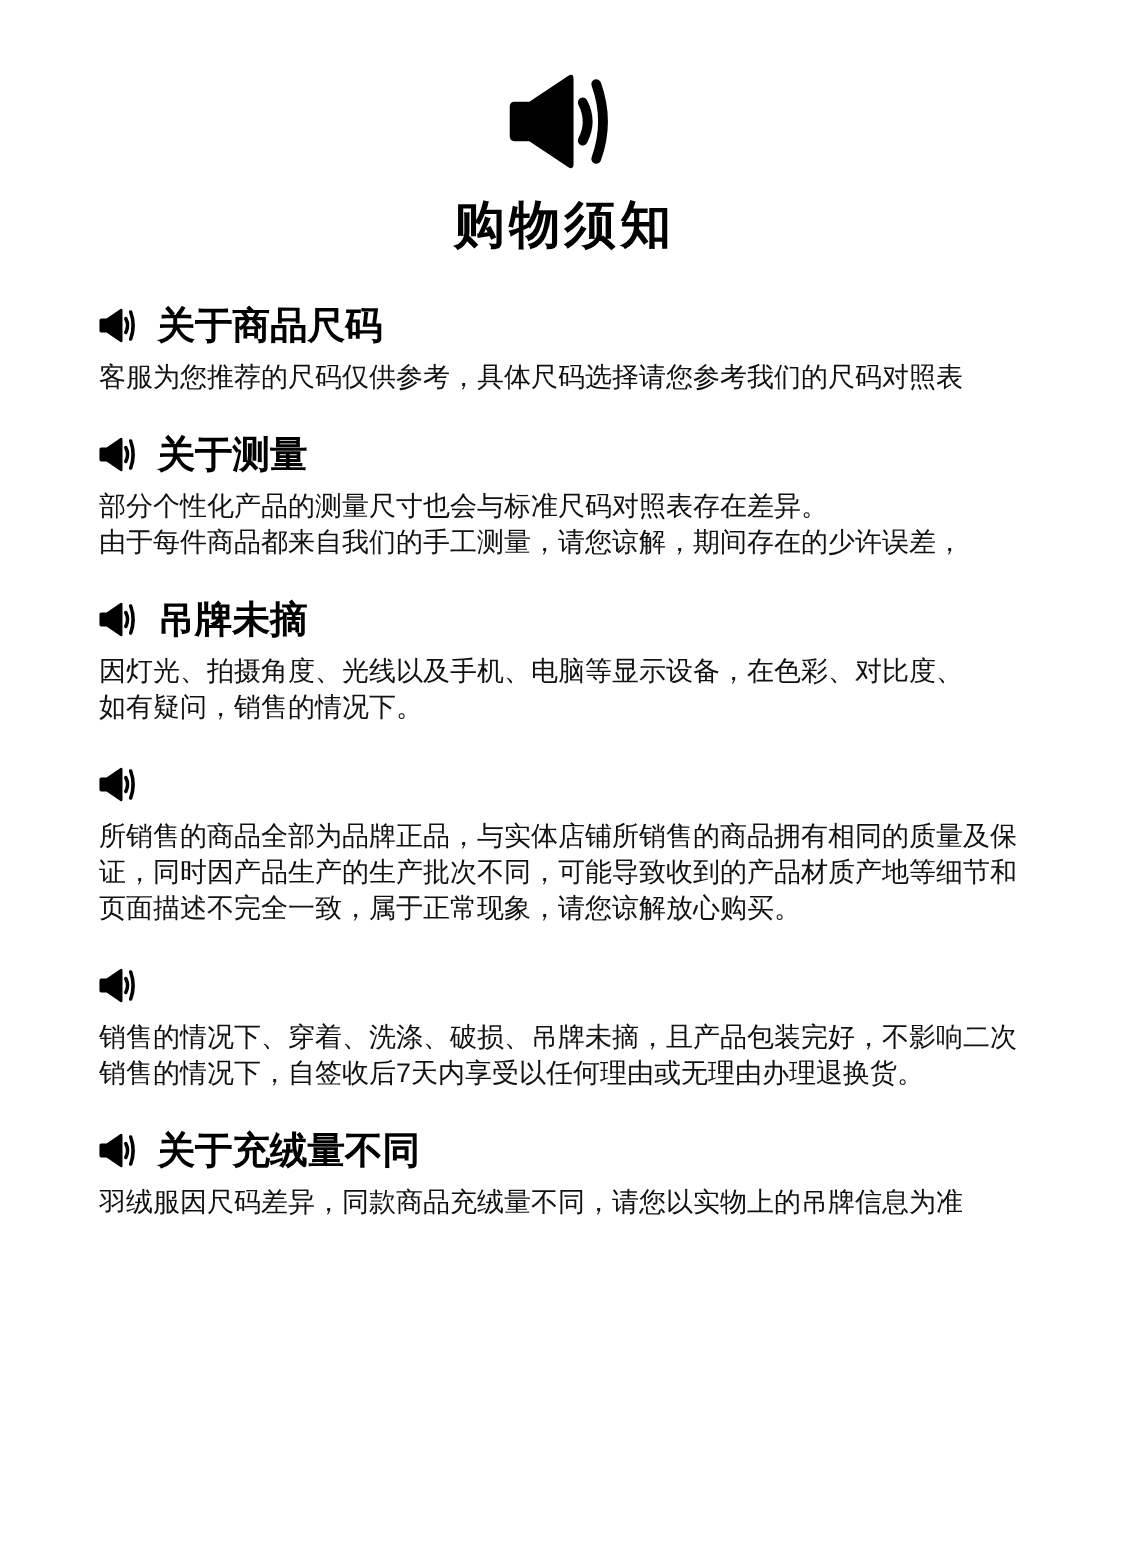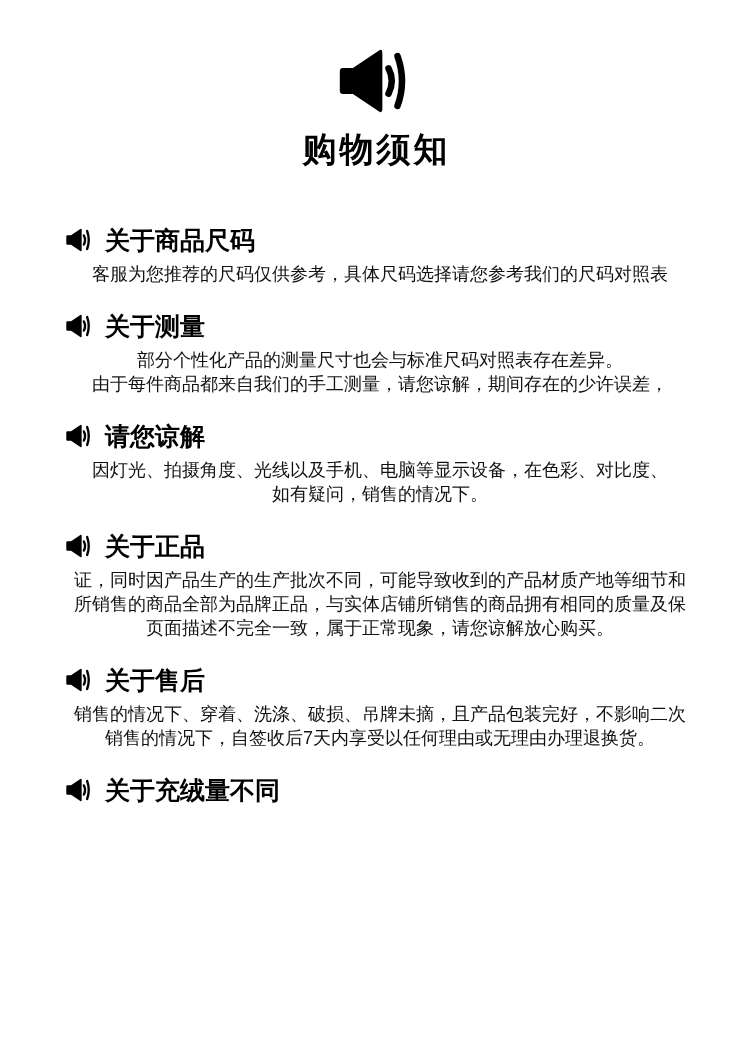--- a/index.html
+++ b/index.html
@@ -27,21 +27,21 @@
   .page-title {
     margin: 13px 0 0 0;
     font-size: 34px;
     line-height: 36px;
     font-weight: 700;
     letter-spacing: 3px;
     text-indent: 3px;
     color: #000000;
   }
   .sections {
-    margin-top: 57px;
+    margin-top: 33px;
     padding-left: 66px;
     padding-right: 56px;
   }
   .section {
     margin-bottom: 24px;
   }
   .section-head {
     display: flex;
     align-items: center;
     height: 32px;
@@ -58,21 +58,20 @@
     line-height: 32px;
     font-weight: 700;
     color: #000000;
     white-space: nowrap;
   }
   .section-body {
     margin-top: 6px;
     font-size: 18px;
     line-height: 24px;
     color: #111111;
-    text-align: center;
   }
   .line {
     white-space: nowrap;
   }
 </style>
 </head>
 <body>
 
 <div class="page">
 
@@ -123,71 +122,72 @@
 
   <section class="section">
     <div class="section-head">
       <span class="small-icon">
         <svg width="26" height="24" viewBox="0 0 88 80" xmlns="http://www.w3.org/2000/svg">
           <path fill="#000000" d="M5 24 H17 L48.5 3 Q53 0 53 5.5 V74.5 Q53 80 48.5 77 L17 56 H5 Q1 56 1 52 V28 Q1 24 5 24 Z"></path>
           <path fill="none" stroke="#000000" stroke-width="8" stroke-linecap="round" d="M60.5 24.5 Q68.5 40 60.5 55.5"></path>
           <path fill="none" stroke="#000000" stroke-width="8" stroke-linecap="round" d="M71.5 9.5 Q82.5 40 71.5 70.5"></path>
         </svg>
       </span>
-      <h2 class="section-title">请您谅解</h2>
+      <h2 class="section-title">吊牌未摘</h2>
     </div>
     <div class="section-body">
           <div class="line">因灯光、拍摄角度、光线以及手机、电脑等显示设备，在色彩、对比度、</div>
           <div class="line">如有疑问，销售的情况下。</div>
         </div>
   </section>
 
 
   <section class="section">
     <div class="section-head">
       <span class="small-icon">
         <svg width="26" height="24" viewBox="0 0 88 80" xmlns="http://www.w3.org/2000/svg">
           <path fill="#000000" d="M5 24 H17 L48.5 3 Q53 0 53 5.5 V74.5 Q53 80 48.5 77 L17 56 H5 Q1 56 1 52 V28 Q1 24 5 24 Z"></path>
           <path fill="none" stroke="#000000" stroke-width="8" stroke-linecap="round" d="M60.5 24.5 Q68.5 40 60.5 55.5"></path>
           <path fill="none" stroke="#000000" stroke-width="8" stroke-linecap="round" d="M71.5 9.5 Q82.5 40 71.5 70.5"></path>
         </svg>
       </span>
-      <h2 class="section-title">关于正品</h2>
     </div>
     <div class="section-body">
+          <div class="line">所销售的商品全部为品牌正品，与实体店铺所销售的商品拥有相同的质量及保</div>
           <div class="line">证，同时因产品生产的生产批次不同，可能导致收到的产品材质产地等细节和</div>
-          <div class="line">所销售的商品全部为品牌正品，与实体店铺所销售的商品拥有相同的质量及保</div>
           <div class="line">页面描述不完全一致，属于正常现象，请您谅解放心购买。</div>
         </div>
   </section>
 
   <section class="section">
     <div class="section-head">
       <span class="small-icon">
         <svg width="26" height="24" viewBox="0 0 88 80" xmlns="http://www.w3.org/2000/svg">
           <path fill="#000000" d="M5 24 H17 L48.5 3 Q53 0 53 5.5 V74.5 Q53 80 48.5 77 L17 56 H5 Q1 56 1 52 V28 Q1 24 5 24 Z"></path>
           <path fill="none" stroke="#000000" stroke-width="8" stroke-linecap="round" d="M60.5 24.5 Q68.5 40 60.5 55.5"></path>
           <path fill="none" stroke="#000000" stroke-width="8" stroke-linecap="round" d="M71.5 9.5 Q82.5 40 71.5 70.5"></path>
         </svg>
       </span>
-      <h2 class="section-title">关于售后</h2>
     </div>
     <div class="section-body">
           <div class="line">销售的情况下、穿着、洗涤、破损、吊牌未摘，且产品包装完好，不影响二次</div>
           <div class="line">销售的情况下，自签收后7天内享受以任何理由或无理由办理退换货。</div>
         </div>
   </section>
 
   <section class="section">
     <div class="section-head">
       <span class="small-icon">
         <svg width="26" height="24" viewBox="0 0 88 80" xmlns="http://www.w3.org/2000/svg">
           <path fill="#000000" d="M5 24 H17 L48.5 3 Q53 0 53 5.5 V74.5 Q53 80 48.5 77 L17 56 H5 Q1 56 1 52 V28 Q1 24 5 24 Z"></path>
           <path fill="none" stroke="#000000" stroke-width="8" stroke-linecap="round" d="M60.5 24.5 Q68.5 40 60.5 55.5"></path>
           <path fill="none" stroke="#000000" stroke-width="8" stroke-linecap="round" d="M71.5 9.5 Q82.5 40 71.5 70.5"></path>
         </svg>
       </span>
       <h2 class="section-title">关于充绒量不同</h2>
     </div>
+    <div class="section-body">
+          <div class="line">羽绒服因尺码差异，同款商品充绒量不同，请您以实物上的吊牌信息为准</div>
+        </div>
   </section>
 </main>
 
 </div>
 
 </body></html>

